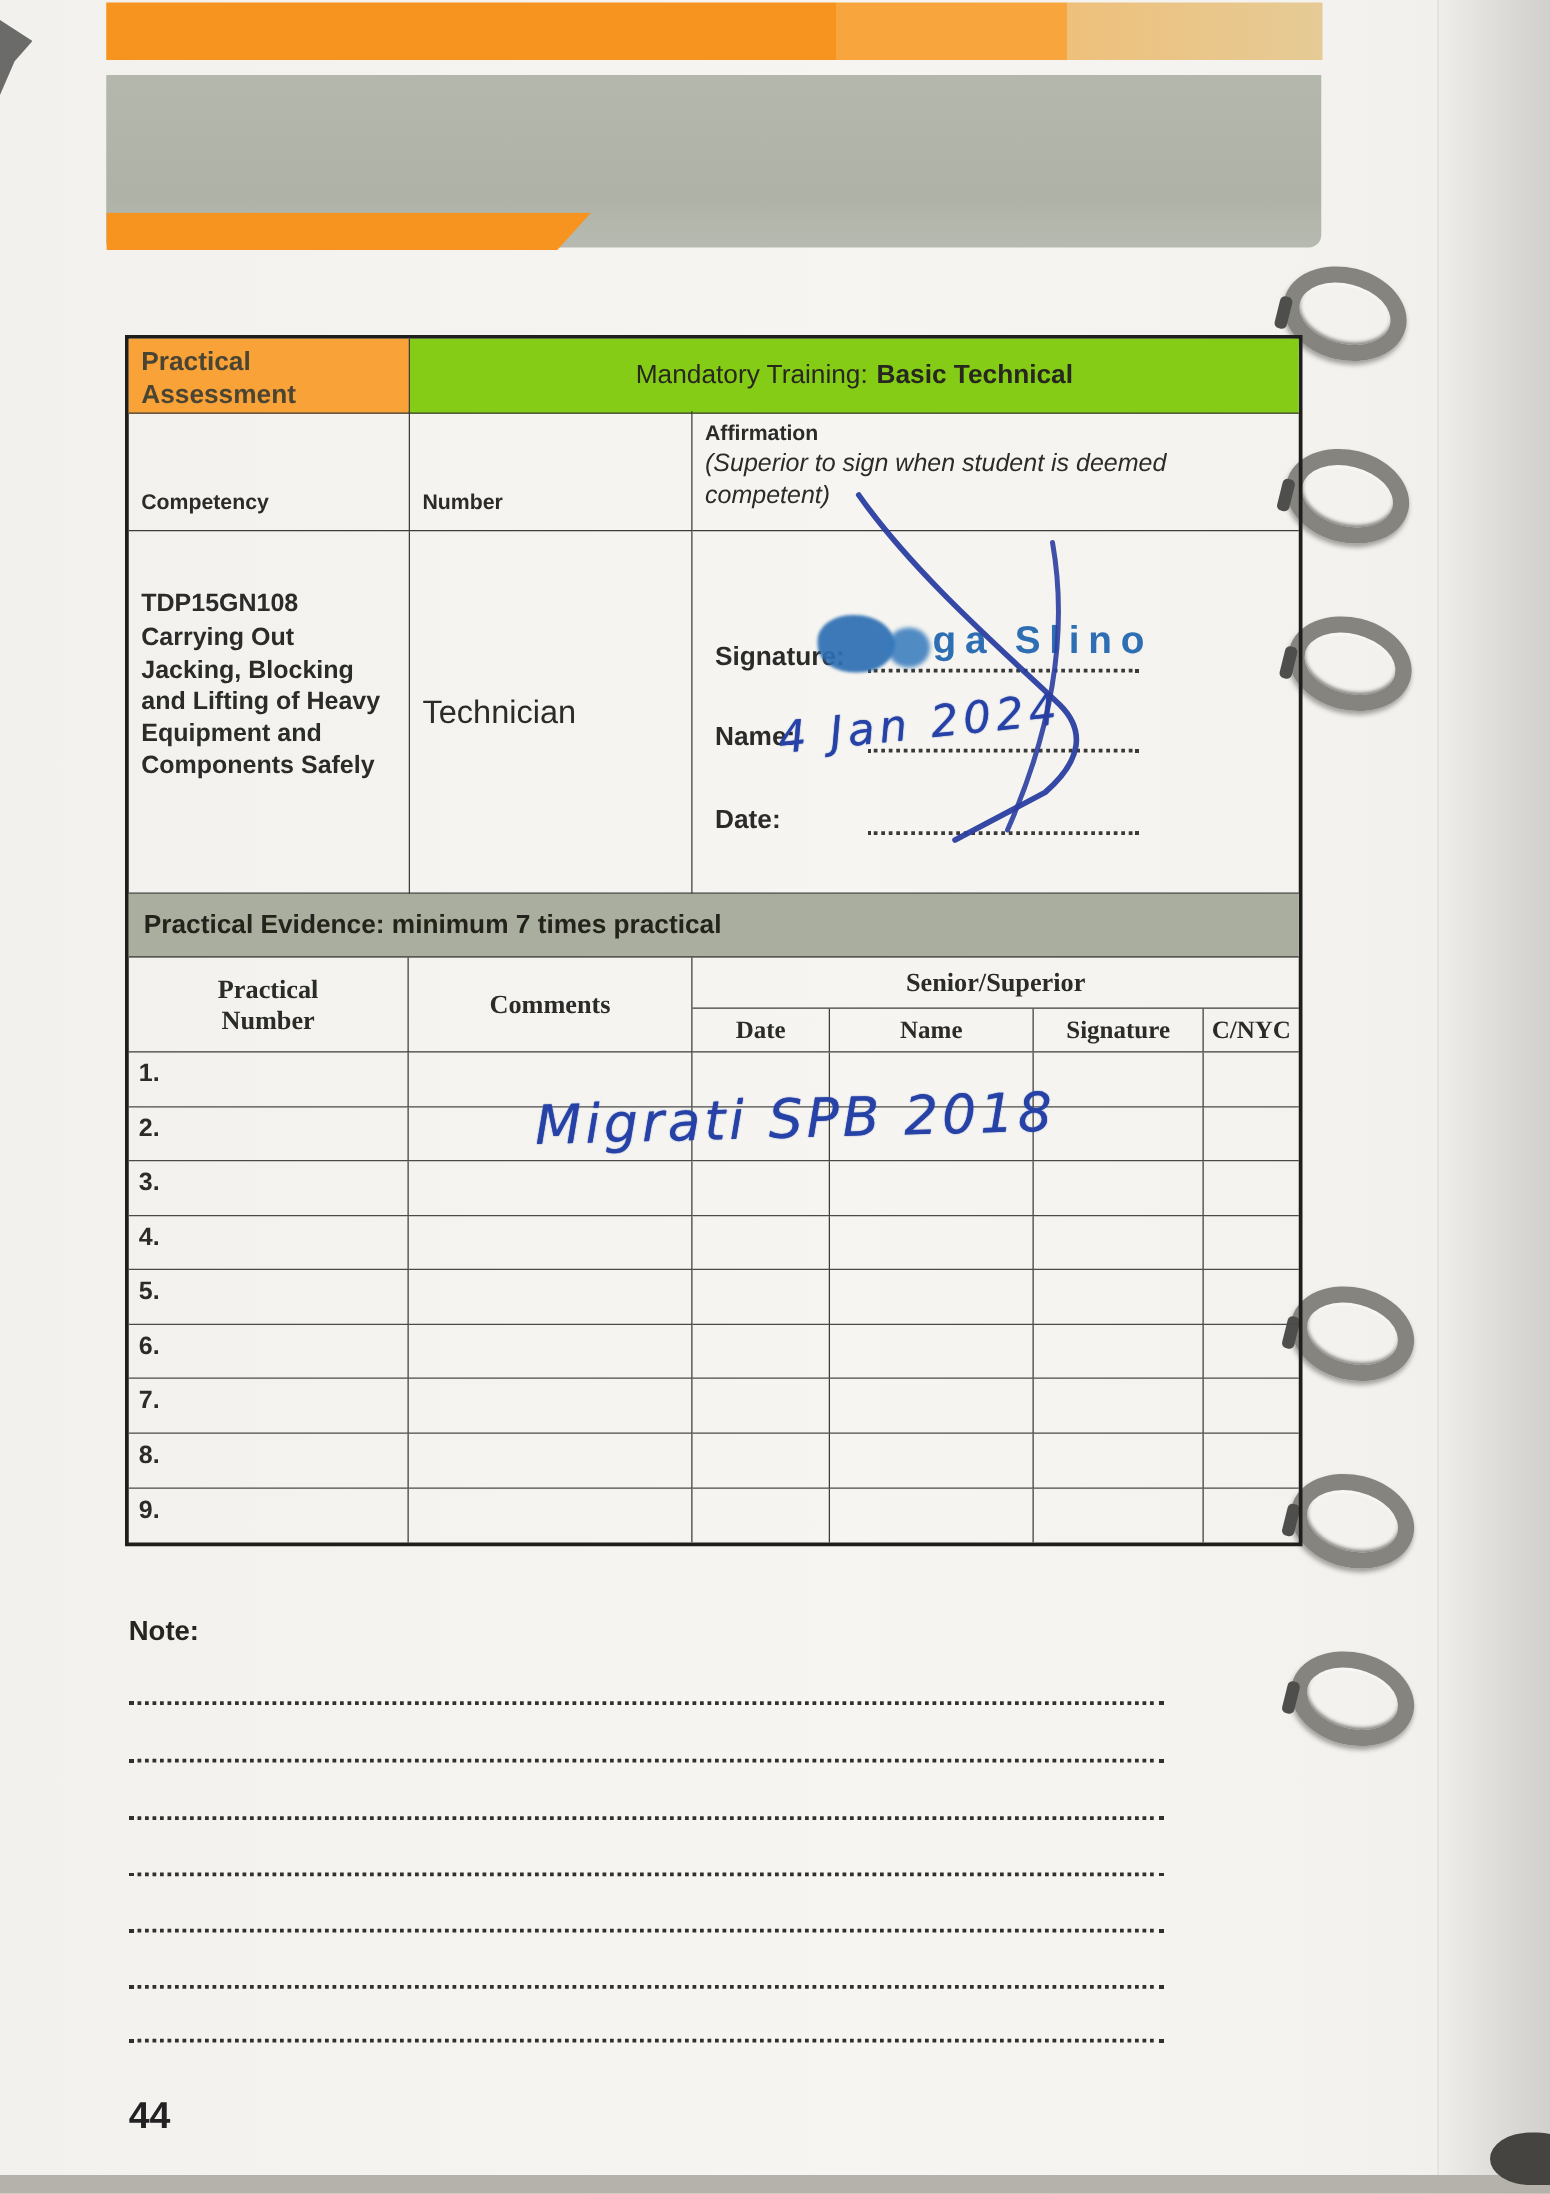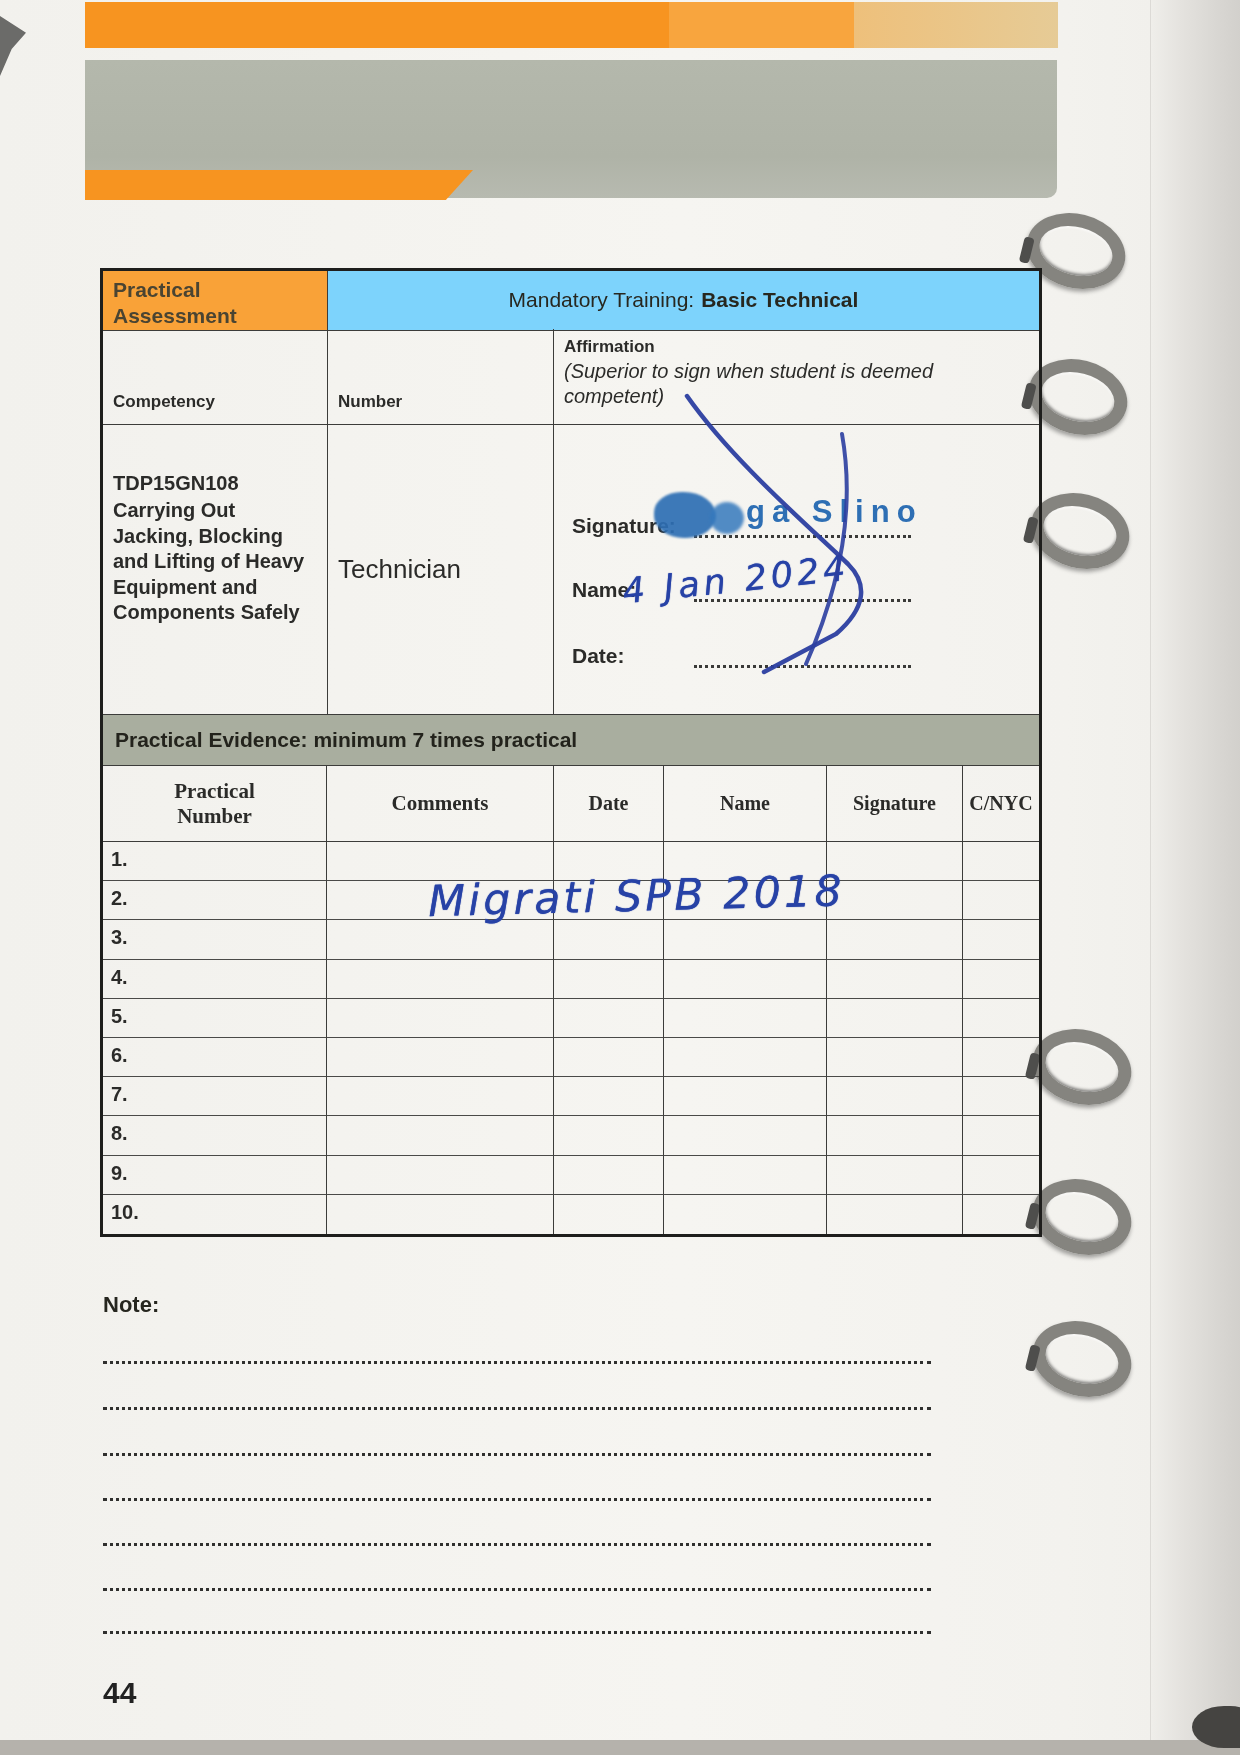--- a/index.html
+++ b/index.html
@@ -40,21 +40,21 @@
         color:#2b2b29;}
   .row{display:grid;box-sizing:border-box;}
   .cell{box-sizing:border-box;border-right:1px solid #3c3c3a;border-bottom:1px solid #3c3c3a;
         position:relative;}
   .cell.last{border-right:none;}
   .t1{grid-template-columns:225px 226px 485px;}
 
   #t1-head{height:58px;grid-template-columns:225px 711px;}
   #cell-practical-assessment{background:#f9a238;font-weight:bold;font-size:21px;line-height:1.25;
         padding:6px 0 0 10px;color:#4a4432;}
-  #cell-mandatory{background:#7dd3fc;display:flex;align-items:center;justify-content:center;
+  #cell-mandatory{background:#84cc16;display:flex;align-items:center;justify-content:center;
         font-size:21px;gap:7px;color:#27271f;}
   #cell-mandatory .val{font-weight:bold;}
 
   #t1-cols{height:96px;}
   #t1-cols .cell{display:flex;flex-direction:column;justify-content:flex-end;padding:8px 10px 12px 10px;}
   .colhead{font-weight:bold;font-size:17px;}
   #cell-affirmation{justify-content:flex-start !important;padding-top:8px !important;}
   #affirm-note{font-style:italic;font-size:20px;line-height:1.25;margin-top:2px;}
 
   #t1-body{height:290px;}
@@ -177,20 +177,21 @@
   </div>
 
   <div id="evidence-bar">Practical Evidence: minimum 7 times practical</div>
 
   <div id="t2-head-top" class="row">
     <div id="cell-practical-number" class="cell t2h">
       <span>Practical Number</span>
     </div>
     <div class="cell t2h">Comments</div>
     <div id="cell-senior-group" class="cell last">
+      <div id="cell-senior-title">Senior/Superior</div>
       <div id="senior-sub">
         <div>Date</div>
         <div>Name</div>
         <div>Signature</div>
         <div>C/NYC</div>
       </div>
     </div>
   </div>
 
   <div id="t2-body">
@@ -253,28 +254,20 @@
     <div class="t2-row">
       <div class="cell numcell">8.</div>
       <div class="cell"></div>
       <div class="cell"></div>
       <div class="cell"></div>
       <div class="cell"></div>
       <div class="cell last"></div>
     </div>
     <div class="t2-row">
       <div class="cell numcell">9.</div>
-      <div class="cell"></div>
-      <div class="cell"></div>
-      <div class="cell"></div>
-      <div class="cell"></div>
-      <div class="cell last"></div>
-    </div>
-    <div class="t2-row">
-      <div class="cell numcell">10.</div>
       <div class="cell"></div>
       <div class="cell"></div>
       <div class="cell"></div>
       <div class="cell"></div>
       <div class="cell last"></div>
     </div>
   </div>
 </div>
 
 <div id="stamp" class="abs">

